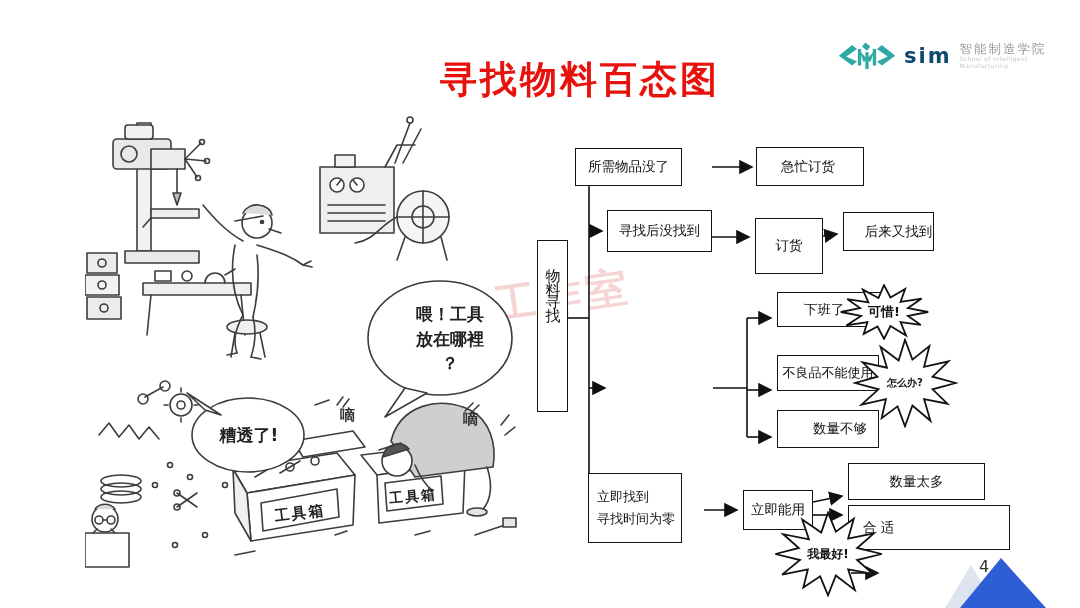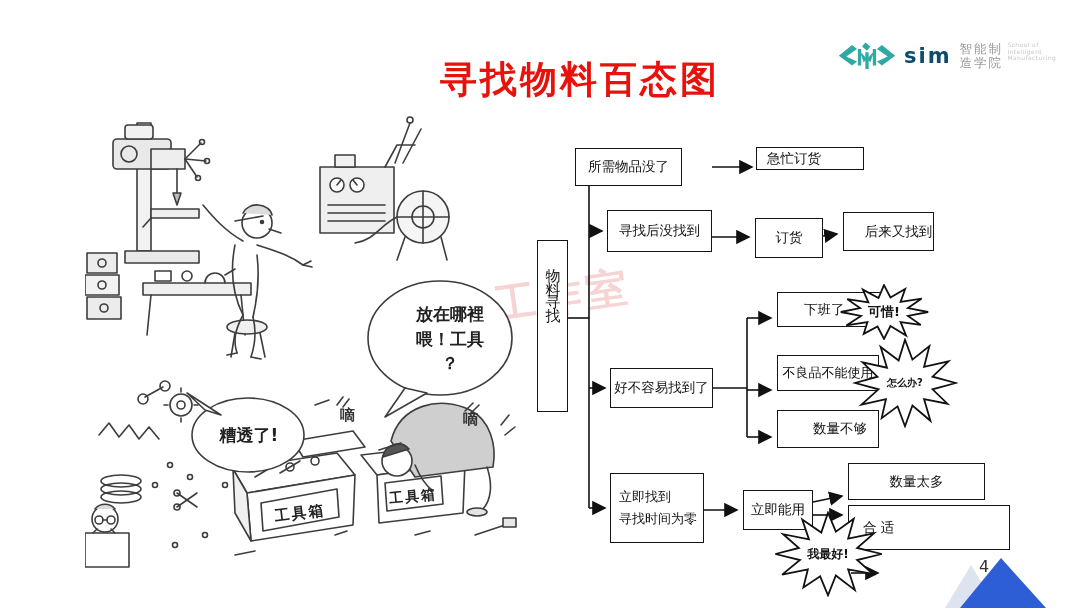--- a/index.html
+++ b/index.html
@@ -5,21 +5,21 @@
   html,body{margin:0;padding:0;background:#888;}
   .slide{position:relative;width:1080px;height:608px;background:#ffffff;overflow:hidden;
          font-family:"DejaVu Sans","Liberation Sans",sans-serif;color:#111;}
   .abs{position:absolute;}
   
   .title{left:340px;top:55px;width:480px;text-align:center;font-size:37px;font-weight:800;
          color:#e8120c;letter-spacing:3px;z-index:6;}
   
   .logo{left:838px;top:33px;width:235px;height:46px;display:flex;align-items:center;gap:8px;z-index:6;}
   .logo-abbr{font-size:21px;font-weight:700;color:#0c4a6e;letter-spacing:2px;line-height:1;}
-  .logo-txt{display:flex;line-height:1.15;}
+  .logo-txt{display:flex;flex-direction:column;line-height:1.15;}
   .logo-name{font-size:12.5px;color:#9a9a9a;letter-spacing:2px;}
   .logo-tag{font-size:6px;color:#c9c9c9;letter-spacing:.4px;}
   
   .watermark{left:438px;top:272px;display:flex;align-items:center;gap:6px;z-index:1;
              transform:rotate(-8deg);color:rgba(220,90,85,.26);font-size:42px;font-weight:600;
              letter-spacing:4px;pointer-events:none;}
   .wm-ring{width:44px;height:44px;border:3px solid rgba(220,90,85,.26);border-radius:50%;}
   
   .cartoon{left:85px;top:105px;width:440px;height:470px;z-index:2;}
   .cartoon svg{width:100%;height:100%;}
@@ -225,22 +225,22 @@
         <line x1="386" y1="308" x2="394" y2="300"></line>
 
       <ellipse cx="163" cy="330" rx="56" ry="37" fill="#fff"></ellipse>
       <polygon points="120,305 102,288 136,310" fill="#fff" stroke="#3d3d3d"></polygon>
       <ellipse cx="355" cy="233" rx="72" ry="57" fill="#fff"></ellipse>
       <polygon points="320,283 300,312 342,288" fill="#fff" stroke="#3d3d3d"></polygon>
     </svg>
   </div>
 
   <div class="abs bubble-text" style="left:394px;top:302px;width:112px;font-size:17px;line-height:1.45;">
+    <div>喂！工具</div>
     <div>放在哪裡</div>
-    <div>喂！工具</div>
     <div>？</div>
   </div>
   <div class="abs bubble-text" style="left:194px;top:424px;width:110px;font-size:17px;">糟透了!</div>
   <div class="abs sfx" style="left:340px;top:406px;">嘀</div>
   <div class="abs sfx" style="left:463px;top:410px;">嘀</div>
   <div class="abs toolbox-label" style="left:262px;top:504px;width:76px;transform:rotate(-7deg);">工具箱</div>
   <div class="abs toolbox-label" style="left:382px;top:488px;width:62px;font-size:14px;transform:rotate(-5deg);">工具箱</div>
 
   <svg class="abs lines" viewBox="0 0 1080 608">
     <defs>
@@ -268,29 +268,28 @@
       <line x1="813" y1="515" x2="842" y2="515" marker-end="url(#arr)"></line>
       <line x1="851" y1="573" x2="878" y2="573" marker-end="url(#arr)"></line>
     </g>
   </svg>
 
   <div class="vbox" style="left:537px;top:240px;width:31px;height:172px;">
     <span>物料寻找</span>
   </div>
 
   <div class="fbox" style="left:575px;top:148px;width:107px;height:38px;">所需物品没了</div>
-  <div class="fbox" style="left:756px;top:147px;width:108px;height:23px;justify-content:flex-start;padding-left:10px;">急忙订货</div>
+  <div class="fbox" style="left:756px;top:147px;width:108px;height:39px;justify-content:flex-start;padding-left:24px;">急忙订货</div>
   <div class="fbox" style="left:607px;top:210px;width:105px;height:42px;">寻找后没找到</div>
-  <div class="fbox" style="left:755px;top:218px;width:68px;height:40px;">订货</div>
+  <div class="fbox" style="left:755px;top:218px;width:68px;height:56px;">订货</div>
   <div class="fbox" style="left:843px;top:212px;width:91px;height:39px;padding-left:20px;">后来又找到</div>
-  <div class="fbox" style="left:610px;top:368px;width:103px;height:40px;">好不容易找到了</div>
   <div class="fbox" style="left:777px;top:292px;width:104px;height:35px;justify-content:flex-start;padding-left:26px;text-align:center;">下班了</div>
   <div class="fbox" style="left:777px;top:355px;width:102px;height:36px;font-size:13px;">不良品不能使用</div>
   <div class="fbox" style="left:777px;top:410px;width:102px;height:38px;padding-left:24px;">数量不够</div>
-  <div class="fbox two-line" style="left:610px;top:473px;width:94px;height:70px;">
+  <div class="fbox two-line" style="left:588px;top:473px;width:94px;height:70px;">
     <span>立即找到</span>
     <span>寻找时间为零</span>
   </div>
   <div class="fbox" style="left:743px;top:490px;width:70px;height:40px;">立即能用</div>
   <div class="fbox" style="left:848px;top:463px;width:137px;height:37px;">数量太多</div>
   <div class="fbox" style="left:848px;top:505px;width:162px;height:45px;justify-content:flex-start;padding-left:14px;">合 适</div>
 
   <div class="burst" style="left:838px;top:284px;width:92px;height:56px;">
     <svg viewBox="0 0 100 100" preserveAspectRatio="none">
         <polygon vector-effect="non-scaling-stroke" points="98,50 76,57 90,73 68,68 74,92 57,75 50,98 43,76 28,89 32,68 9,74 25,57 3,50 24,43 10,27 33,33 27,10 44,25 50,2 57,24 73,9 68,32 91,26 76,43" fill="#fff" stroke="#111" stroke-width="1.8"></polygon>

